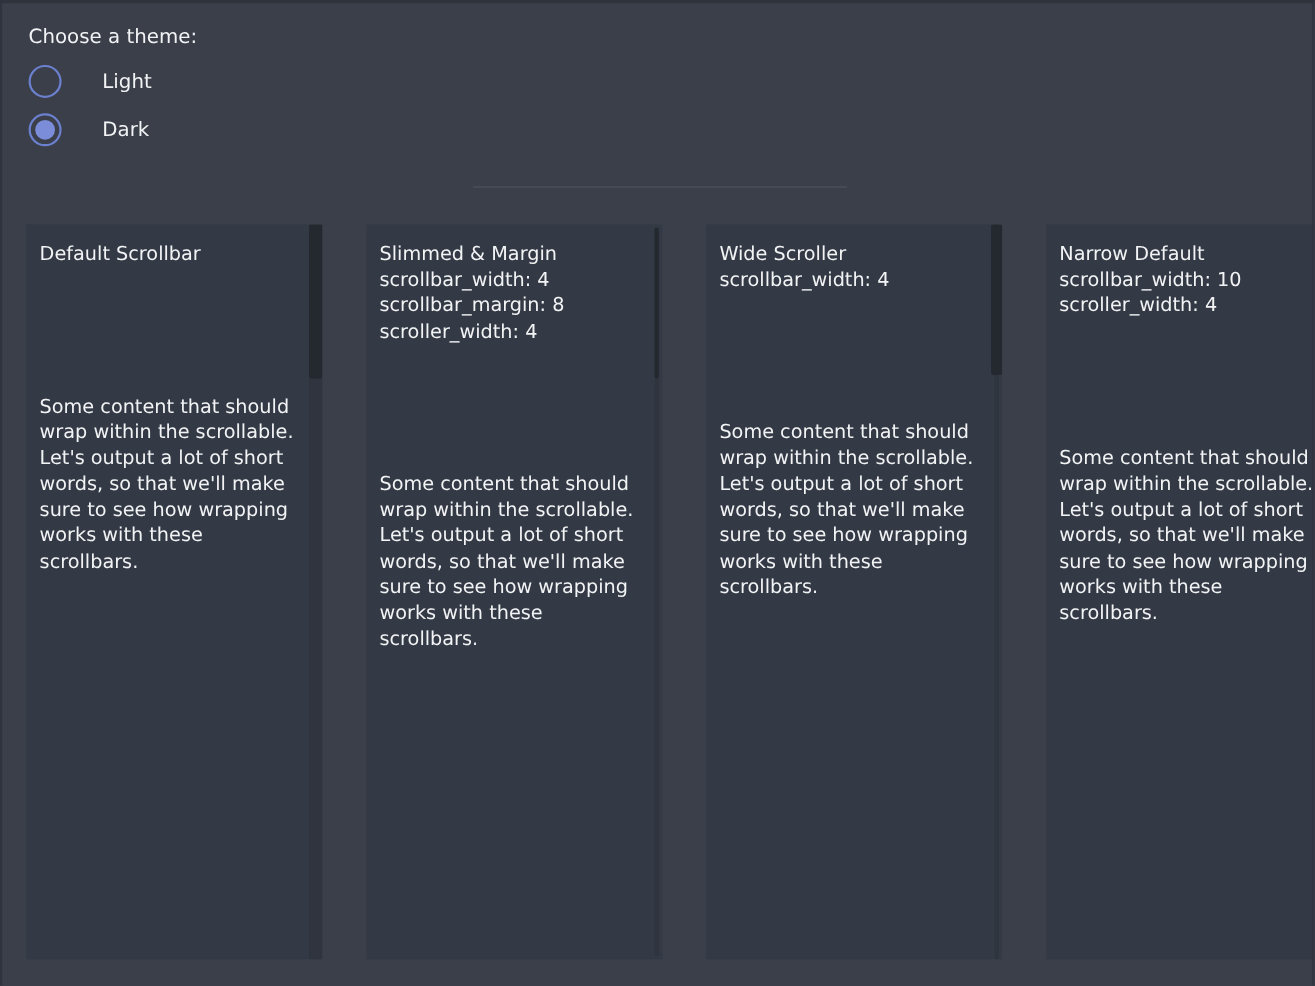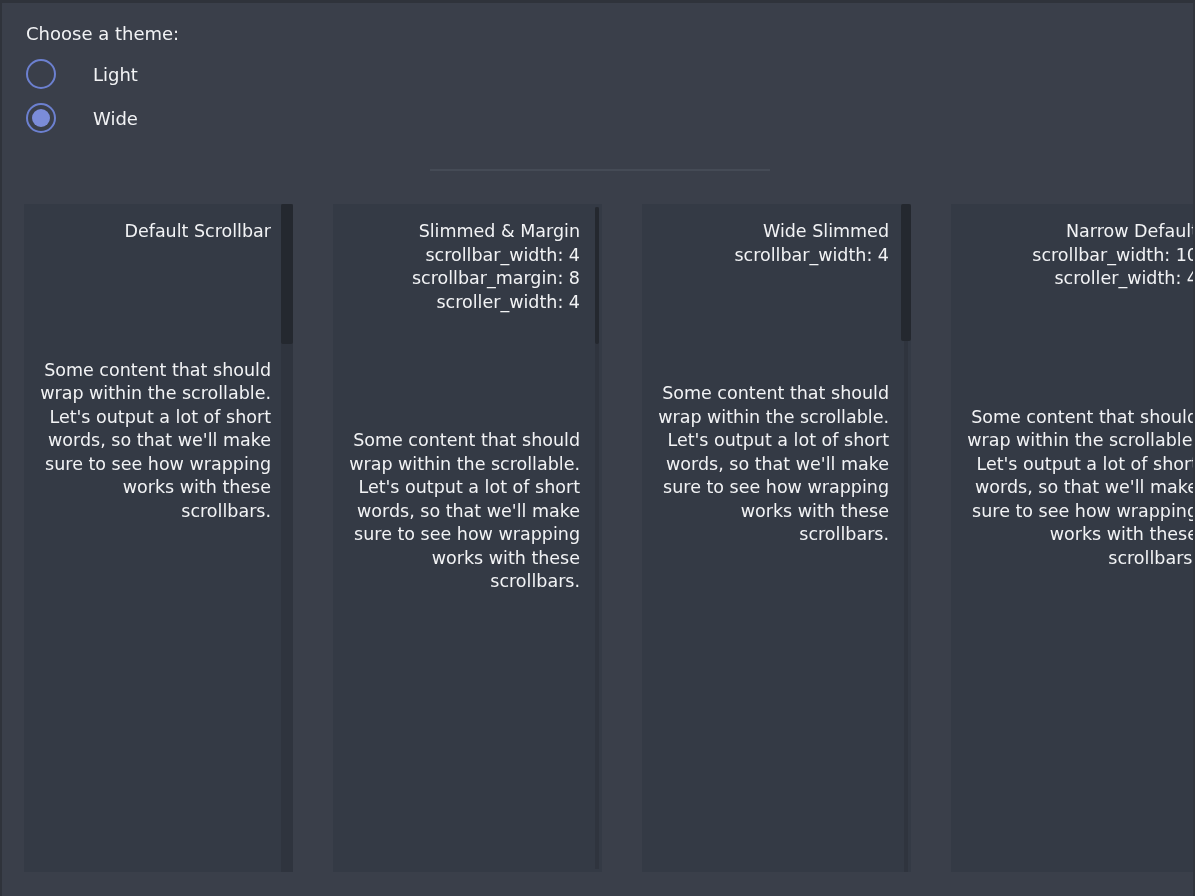--- a/index.html
+++ b/index.html
@@ -5,21 +5,21 @@
   :root {
     --page-bg: #3a3f4a;
     --panel-bg: #343a45;
     --scrollbar-thumb: #24282f;
     --scrollbar-track: #2f343e;
     --accent: #6c80d0;
     --accent-fill: #7b8cd9;
     --text: #f2f3f5;
     --divider: #454b56;
   }
-  * { box-sizing: border-box; text-align: right; }
+  * { box-sizing: border-box; }
   html, body { margin: 0; padding: 0; }
   body {
     width: 1195px; height: 896px;
     background: var(--page-bg, #3a3f4a);
     font-family: "DejaVu Sans", "Liberation Sans", sans-serif;
     color: var(--text, #f2f3f5);
     overflow: hidden;
     position: relative;
   }
   .frame {
@@ -91,21 +91,21 @@
 <div class="frame"></div>
 
 <div class="theme-chooser">
   <div class="chooser-label">Choose a theme:</div>
   <div class="radio-row">
     <span class="radio-circle"></span>
     <span class="radio-label">Light</span>
   </div>
   <div class="radio-row">
     <span class="radio-circle selected"></span>
-    <span class="radio-label">Wide</span>
+    <span class="radio-label">Dark</span>
   </div>
 </div>
 
 <div class="divider"></div>
 
 <div class="panels">
 
   <section class="panel p0">
     <div class="panel-header">
       <div class="panel-title">Default Scrollbar</div>
@@ -122,21 +122,21 @@
       <div class="panel-config">scrollbar_margin: 8</div>
       <div class="panel-config">scroller_width: 4</div>
     </div>
     <p class="panel-body">Some content that should wrap within the scrollable. Let's output a lot of short words, so that we'll make sure to see how wrapping works with these scrollbars.</p>
     <div class="sb-track"></div>
     <div class="sb-thumb"></div>
   </section>
 
   <section class="panel p2">
     <div class="panel-header">
-      <div class="panel-title">Wide Slimmed</div>
+      <div class="panel-title">Wide Scroller</div>
       <div class="panel-config">scrollbar_width: 4</div>
     </div>
     <p class="panel-body">Some content that should wrap within the scrollable. Let's output a lot of short words, so that we'll make sure to see how wrapping works with these scrollbars.</p>
     <div class="sb-track"></div>
     <div class="sb-thumb"></div>
   </section>
 
   <section class="panel p3">
     <div class="panel-header">
       <div class="panel-title">Narrow Default</div>

